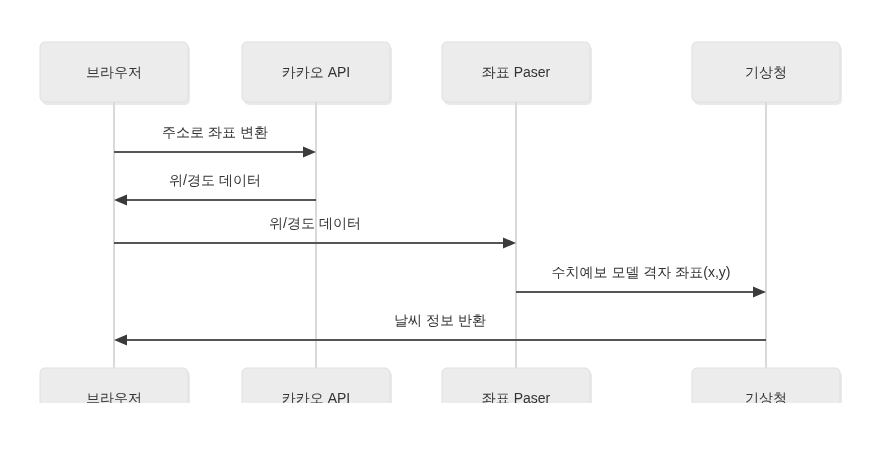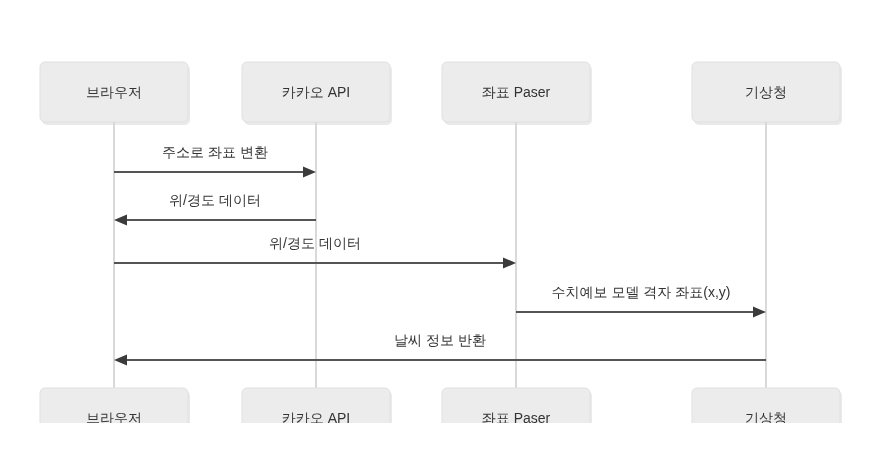--- a/index.html
+++ b/index.html
@@ -9,21 +9,20 @@
   }
   body {
     font-family: "Liberation Sans", "DejaVu Sans", sans-serif;
   }
   #diagram-root {
     position: relative;
     width: 879px;
     height: 403px;
     background: #ffffff;
     overflow: hidden;
-    margin-top: 20px;
   }
   #sequence-svg {
     position: absolute;
     top: 0;
     left: 0;
     width: 879px;
     height: 470px;
     display: block;
   }
   .lifeline-line {

